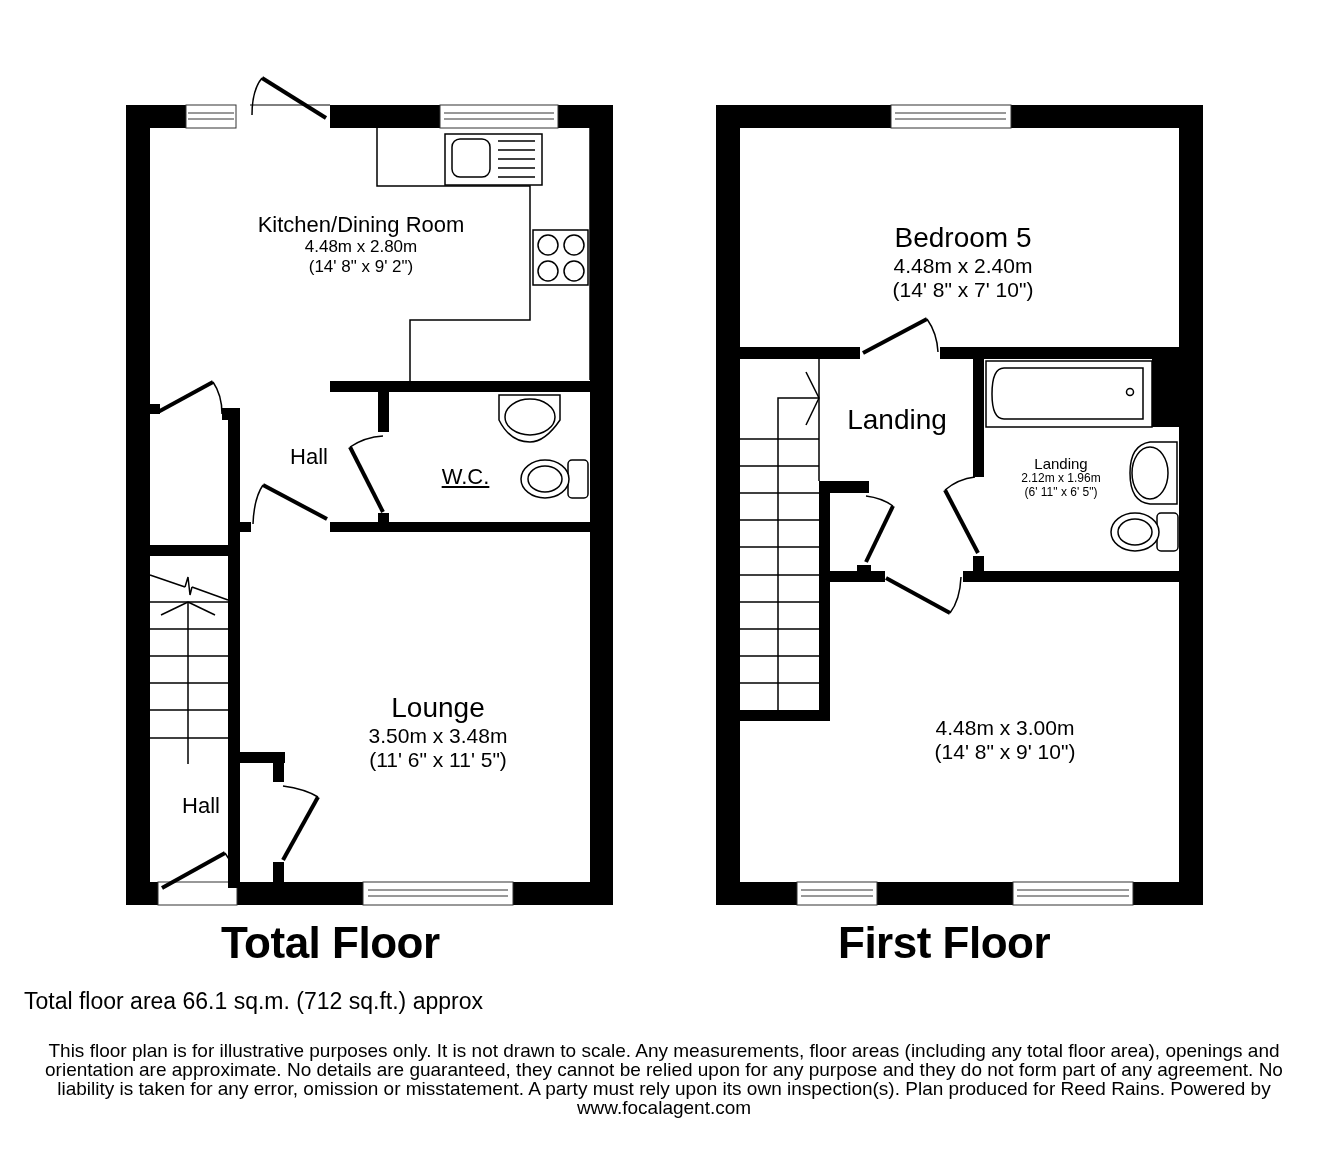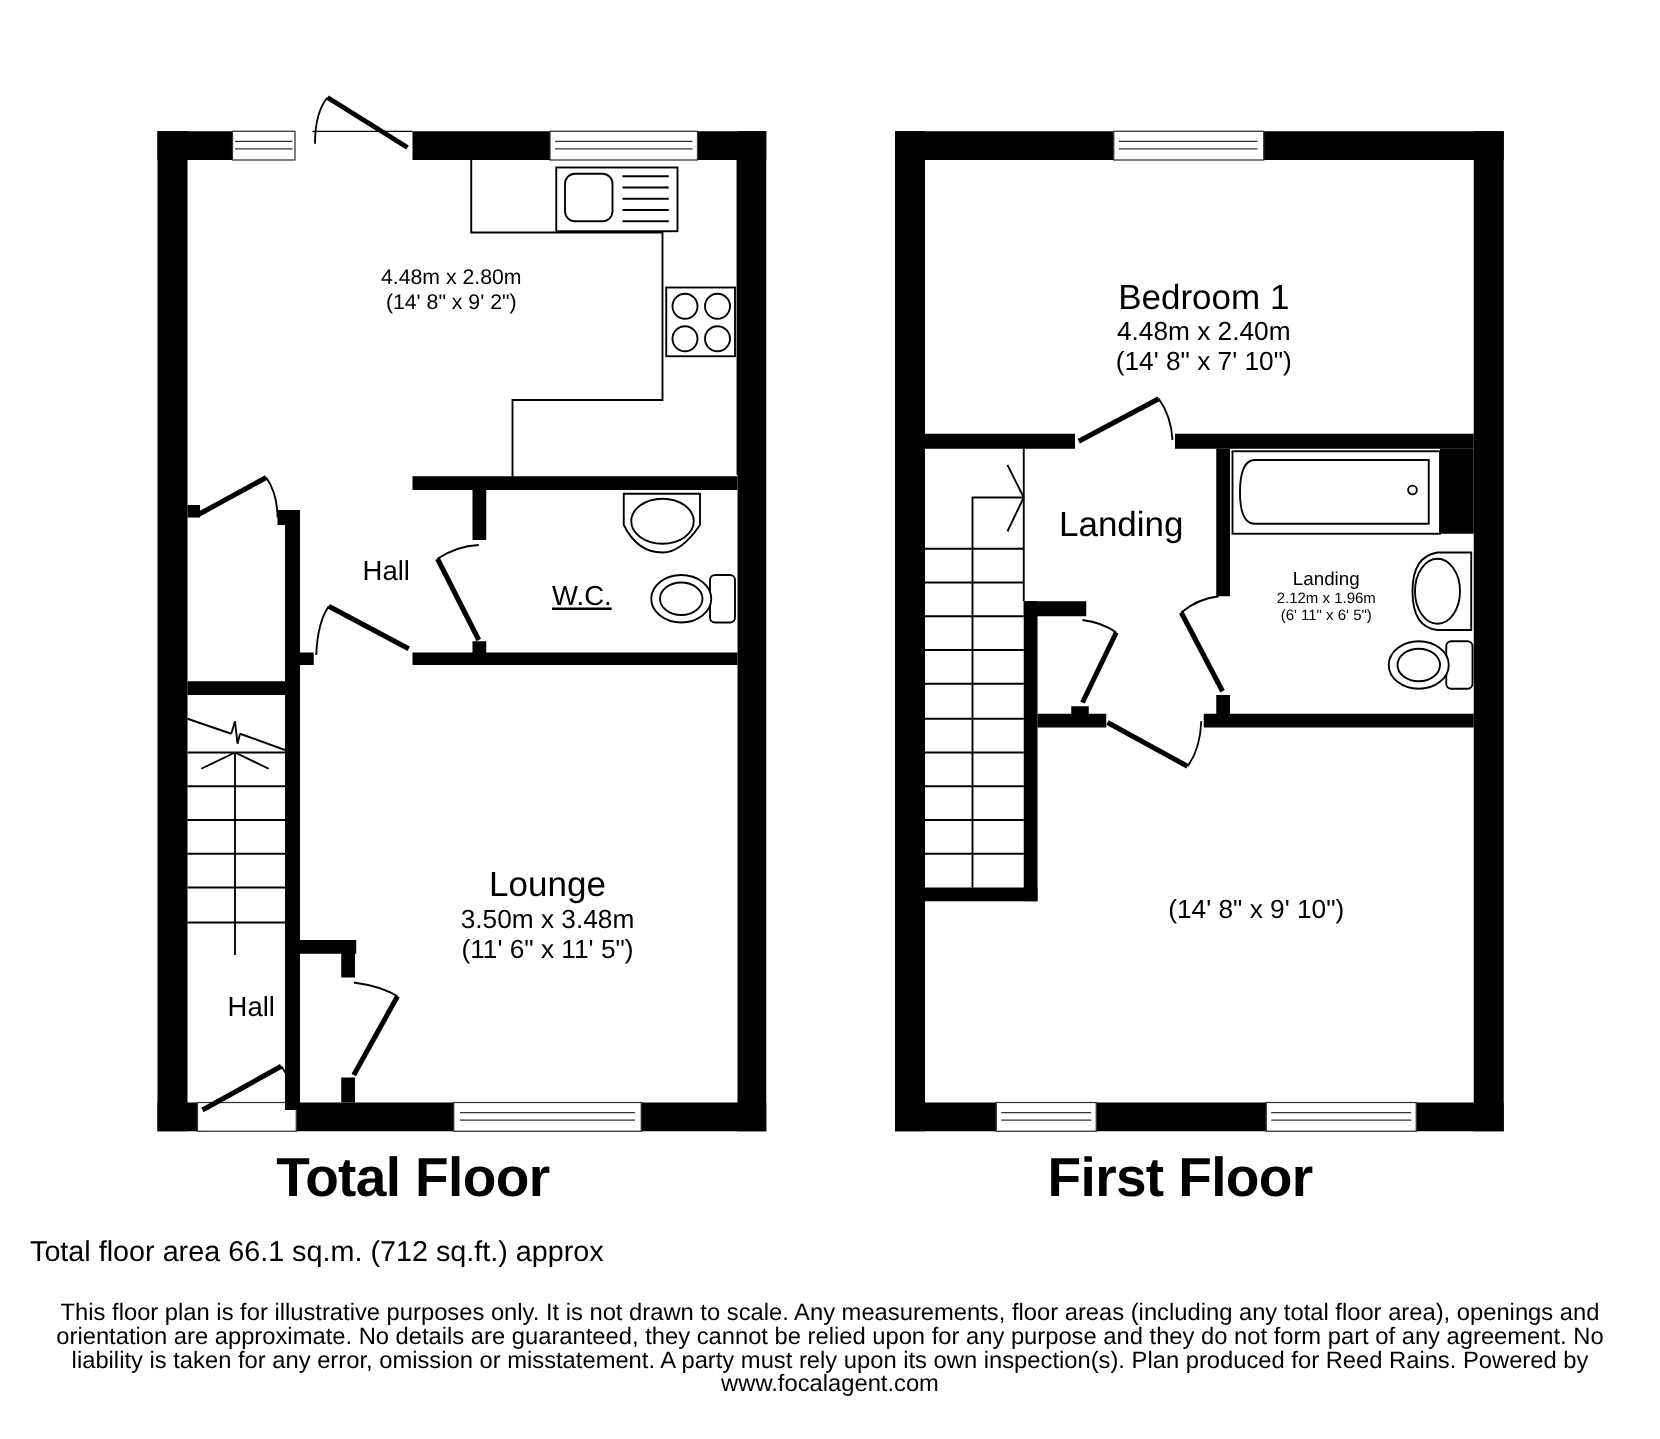--- a/index.html
+++ b/index.html
@@ -227,44 +227,46 @@
     </g>
     <g stroke="#000" fill="#fff" stroke-width="1.5">
       <rect x="1157" y="513" width="21" height="38" rx="4"></rect>
       <ellipse cx="1135" cy="532" rx="24" ry="19"></ellipse>
       <ellipse cx="1135" cy="532" rx="17" ry="13"></ellipse>
     </g>
   </g>
 </svg>
 
 <div class="lbl" style="left:211px; top:212px; width:300px;">
+  <div class="room-name">Kitchen/Dining Room</div>
   <div class="room-dim">4.48m x 2.80m</div>
   <div class="room-dim">(14' 8" x 9' 2")</div>
 </div>
 <div class="lbl room-name" style="left:278px; top:444px; width:62px;">Hall</div>
 <div class="lbl room-name" style="left:428px; top:464px; width:75px;text-decoration:underline;">W.C.</div>
 <div class="lbl" style="left:318px; top:692px; width:240px;">
   <div class="big-name">Lounge</div>
   <div class="big-dim">3.50m x 3.48m</div>
   <div class="big-dim">(11' 6" x 11' 5")</div>
 </div>
 <div class="lbl room-name" style="left:170px; top:793px; width:62px;">Hall</div>
 
 <div class="lbl" style="left:818px; top:222px; width:290px;">
-  <div class="big-name">Bedroom 1</div>
+  <div class="big-name">Bedroom 5</div>
   <div class="big-dim">4.48m x 2.40m</div>
   <div class="big-dim">(14' 8" x 7' 10")</div>
 </div>
 <div class="lbl big-name" style="left:832px; top:404px; width:130px;">Landing</div>
 <div class="lbl" style="left:996px; top:455px; width:130px;">
   <div class="small-name">Landing</div>
   <div class="small-dim">2.12m x 1.96m</div>
   <div class="small-dim">(6' 11" x 6' 5")</div>
 </div>
 <div class="lbl" style="left:860px; top:716px; width:290px;">
+  <div class="big-dim">4.48m x 3.00m</div>
   <div class="big-dim">(14' 8" x 9' 10")</div>
 </div>
 
 <div class="floor-title" style="left:221px; top:918px;">Total Floor</div>
 <div class="floor-title" style="left:838px; top:918px;">First Floor</div>
 
 <div class="total">Total floor area 66.1 sq.m. (712 sq.ft.) approx</div>
 <div class="disclaimer">This floor plan is for illustrative purposes only. It is not drawn to scale. Any measurements, floor areas (including any total floor area), openings and orientation are approximate. No details are guaranteed, they cannot be relied upon for any purpose and they do not form part of any agreement. No liability is taken for any error, omission or misstatement. A party must rely upon its own inspection(s). Plan produced for Reed Rains. Powered by www.focalagent.com</div>
 
 </body></html>

